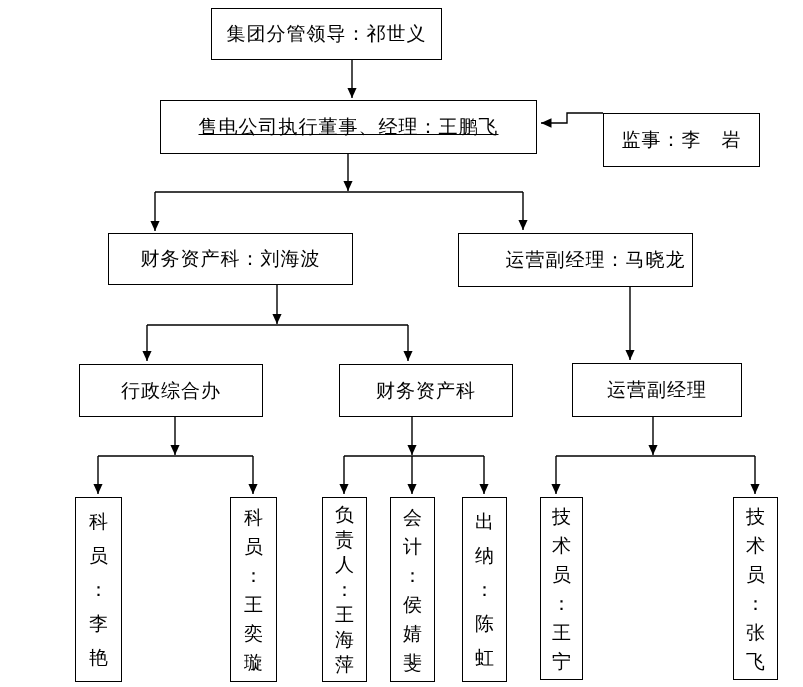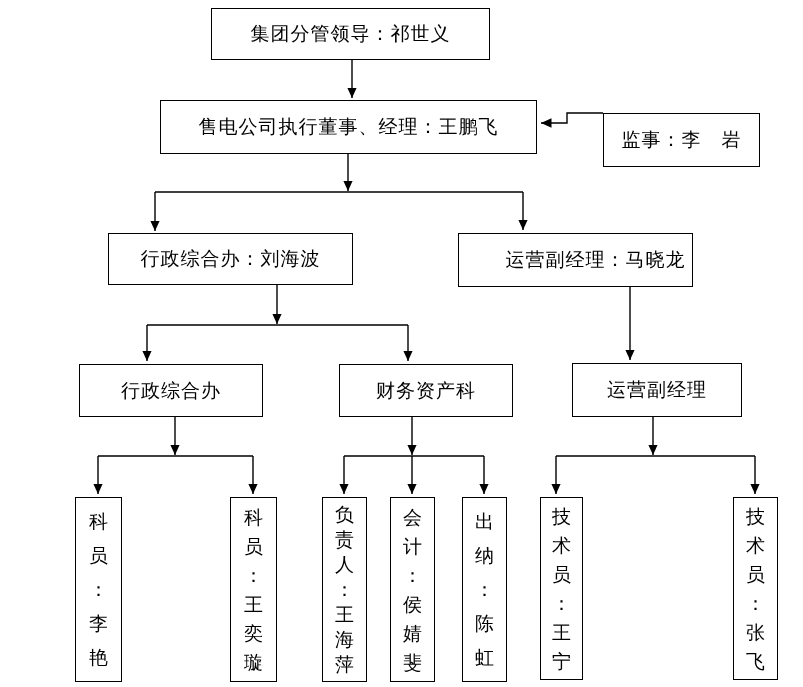--- a/index.html
+++ b/index.html
@@ -8,22 +8,22 @@
   .edges{position:absolute;left:0;top:0;width:803px;height:687px;}
   .node{
     position:absolute;box-sizing:border-box;background:#fff;
     border:1.5px solid #000;display:flex;align-items:center;justify-content:center;
     font-size:19px;letter-spacing:1px;text-align:center;line-height:1.25;
   }
   .vbox{white-space:pre-line;letter-spacing:0;padding:4px 0;}
   .lines-5{line-height:34px;}
   .lines-6{line-height:29px;}
   .lines-7{line-height:25px;}
-  #n-a {left:211px;top:8px;  width:279px;height:52px;}
-  #n-b {left:160px;top:100px;width:377px;height:54px;}
+  #n-a {left:211px;top:8px;  width:231px;height:52px;}
+  #n-b {left:160px;top:100px;width:377px;height:54px;text-decoration:underline;}
   #n-s {left:603px;top:85px; width:157px;height:54px;margin-top:28px;}
   #n-c {left:108px;top:233px;width:245px;height:52px;}
   #n-d {left:458px;top:233px;width:235px;height:54px;padding-left:40px;}
   #n-e {left:79px; top:364px;width:184px;height:53px;}
   #n-f {left:339px;top:364px;width:174px;height:53px;}
   #n-g {left:572px;top:363px;width:170px;height:54px;}
   #n-p1{left:75px; top:497px;width:47px;height:185px;}
   #n-p2{left:230px;top:497px;width:47px;height:185px;}
   #n-p3{left:322px;top:497px;width:45px;height:185px;}
   #n-p4{left:390px;top:497px;width:45px;height:185px;}
@@ -74,21 +74,21 @@
       <path d="M653 417 V455" marker-end="url(#arr)"></path>
       <path d="M556 456 H755"></path>
       <path d="M556 456 V494" marker-end="url(#arr)"></path>
       <path d="M755 456 V494" marker-end="url(#arr)"></path>
     </g>
   </svg>
 
   <div class="node" id="n-a">集团分管领导：祁世义</div>
   <div class="node" id="n-b">售电公司执行董事、经理：王鹏飞</div>
   <div class="node" id="n-s">监事：李　岩</div>
-  <div class="node" id="n-c">行政综合办：刘海波</div>
+  <div class="node" id="n-c">财务资产科：刘海波</div>
   <div class="node" id="n-d">运营副经理：马晓龙</div>
   <div class="node" id="n-e">行政综合办</div>
   <div class="node" id="n-f">财务资产科</div>
   <div class="node" id="n-g">运营副经理</div>
 
   <div class="node vbox lines-5" id="n-p1">科
 员
 ：
 李
 艳</div>

